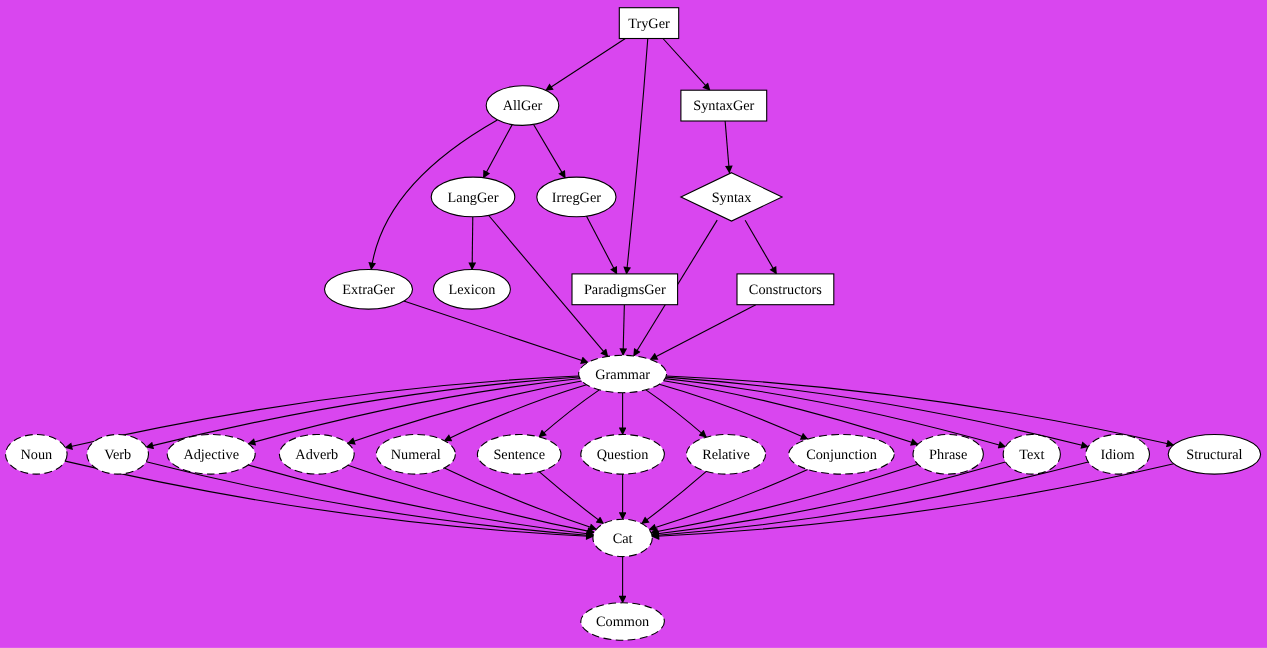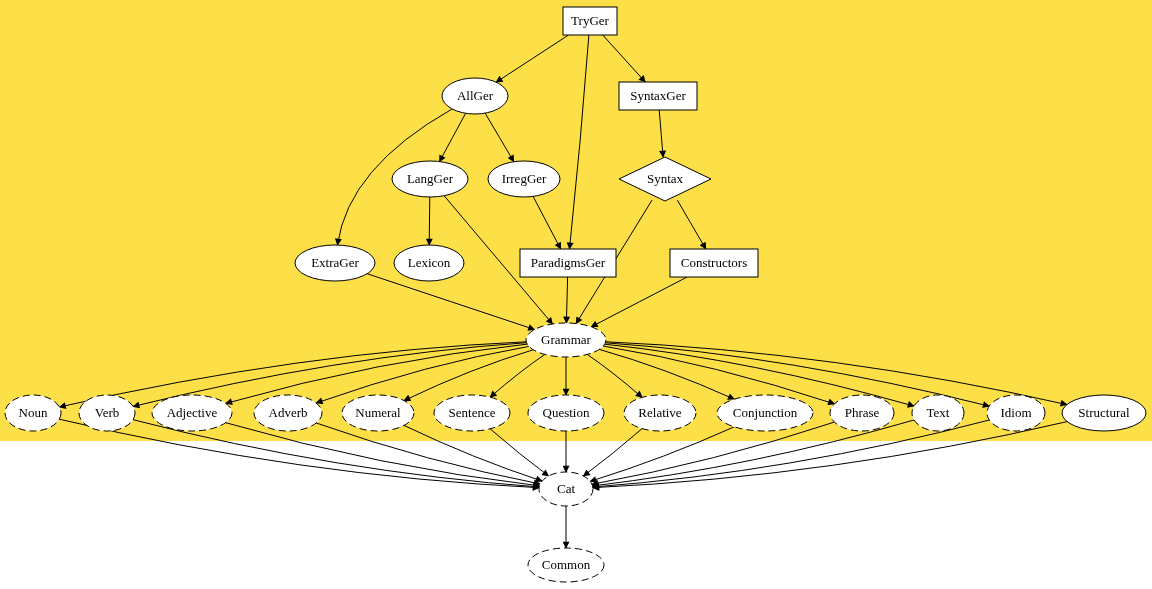--- a/index.html
+++ b/index.html
@@ -6,22 +6,22 @@
     margin: 0;
     padding: 0;
     background: #ffffff;
     width: 1152px;
     height: 589px;
     overflow: hidden;
   }
   .canvas {
     position: relative;
     width: 1152px;
-    height: 441px;
-    background: #fde047;
+    height: 589px;
+    background: #d946ef;
   }
   .edge {
     fill: none;
     stroke: #000000;
     stroke-width: 1;
   }
   .node-shape {
     fill: #ffffff;
     stroke: #000000;
     stroke-width: 1;

